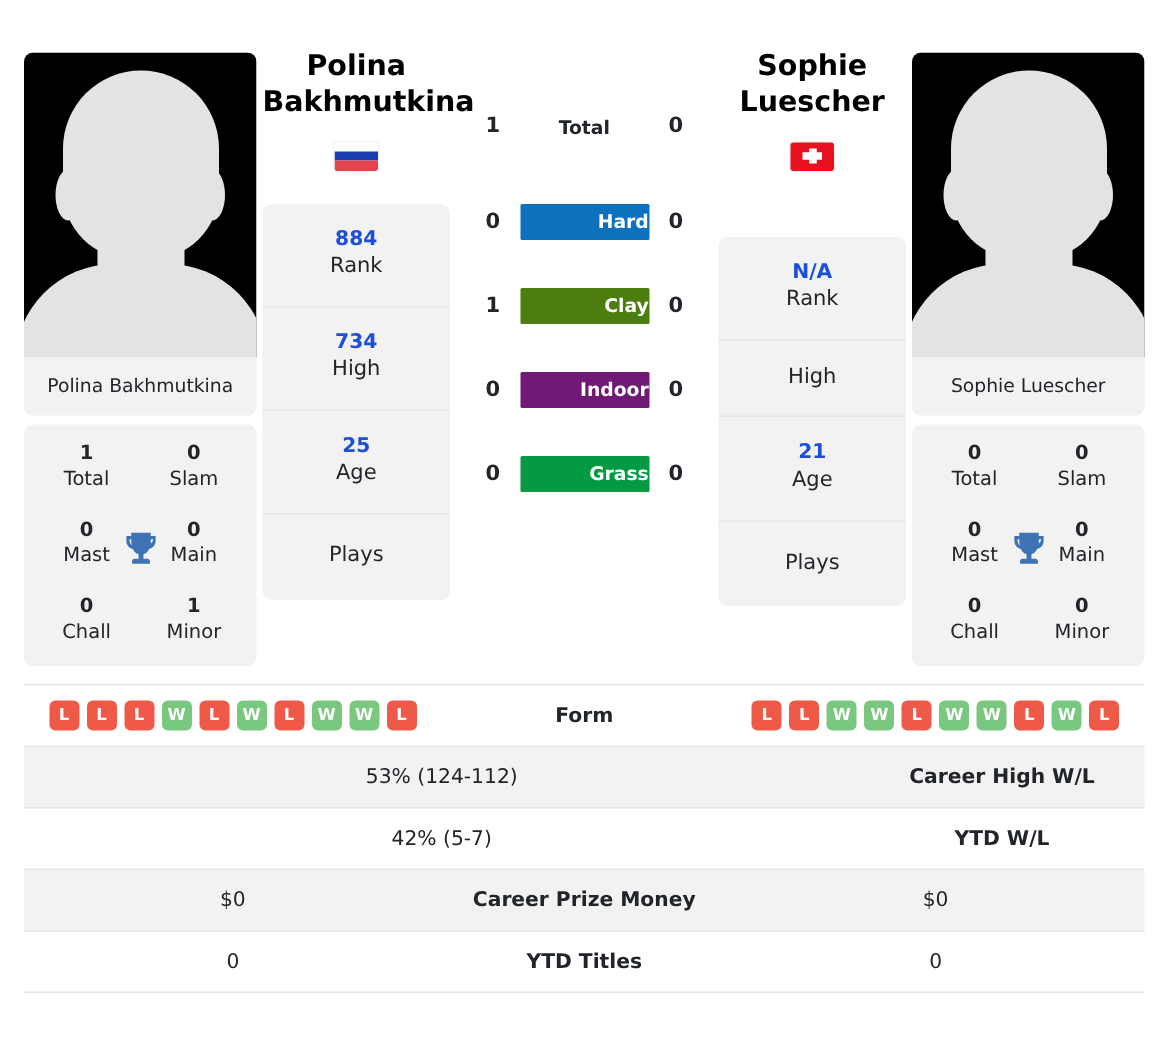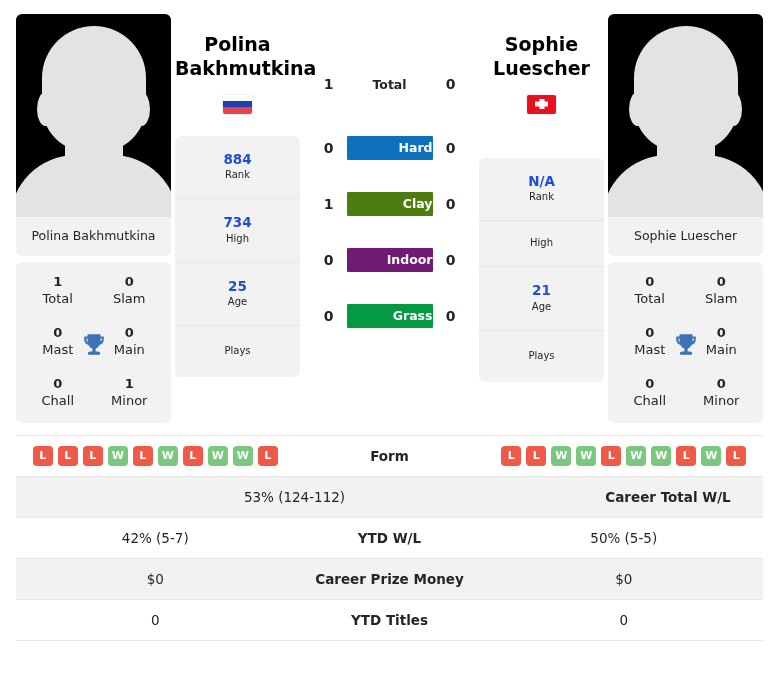--- a/index.html
+++ b/index.html
@@ -22,20 +22,21 @@
     gap: 0;
   }
 
   
   .photo-col { width: 155px; flex: 0 0 155px; }
 
   .photo-card {
     background: #f2f2f2;
     border-radius: 6px;
     overflow: hidden;
+    margin-top: 21px;
   }
   .photo-frame {
     width: 100%;
     height: 203px;
     background: #000000;
     position: relative;
     overflow: hidden;
   }
   .silhouette-head {
     position: absolute;
@@ -172,21 +173,21 @@
     border-bottom: 1px solid #e6e6e6;
   }
   .rank-row:last-child { border-bottom: none; }
   .rank-row .v {
     font-size: 13.5px;
     font-weight: bold;
     color: #1d4ed8;
     line-height: 1.3;
   }
   .rank-row .l {
-    font-size: 10px;
+    font-size: 14px;
     color: #212529;
     line-height: 1.4;
     text-align: center;
   }
   .rank-row.plays { padding: 18px 4px 19px 4px; }
 
   
   .surface-col {
     flex: 1 1 auto;
     padding: 0 4px;
@@ -487,27 +488,26 @@
             <div class="form-badge W">W</div>
             <div class="form-badge L">L</div>
             <div class="form-badge W">W</div>
             <div class="form-badge L">L</div>
           </div>
       </div>
     </div>
 
     <div class="cmp-row alt">
       <div class="cmp-left">53% (124-112)</div>
-      <div class="cmp-mid">Career Total W/L</div>
+      <div class="cmp-mid">Career High W/L</div>
     </div>
 
     <div class="cmp-row">
       <div class="cmp-left">42% (5-7)</div>
       <div class="cmp-mid">YTD W/L</div>
-      <div class="cmp-right">50% (5-5)</div>
     </div>
 
     <div class="cmp-row alt">
       <div class="cmp-left">$0</div>
       <div class="cmp-mid">Career Prize Money</div>
       <div class="cmp-right">$0</div>
     </div>
 
     <div class="cmp-row">
       <div class="cmp-left">0</div>

